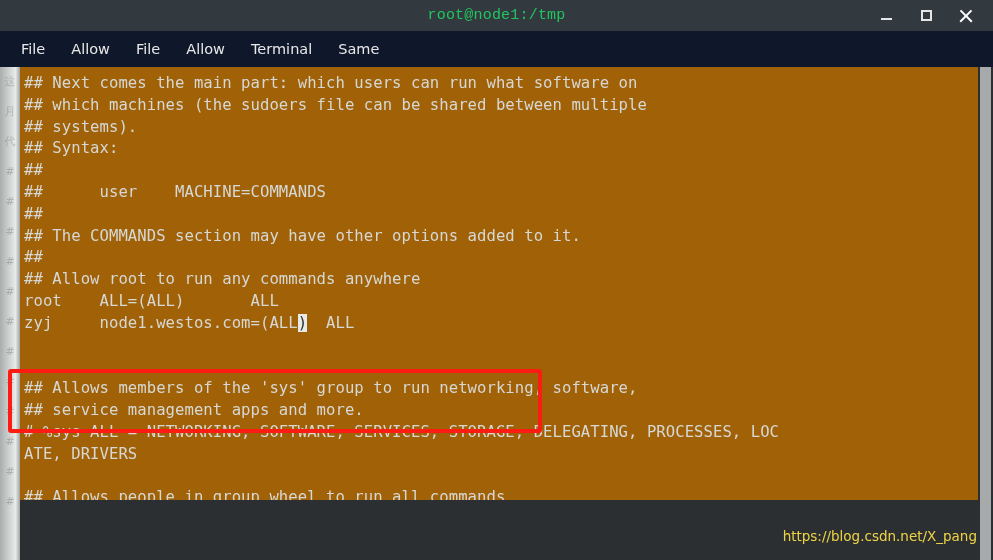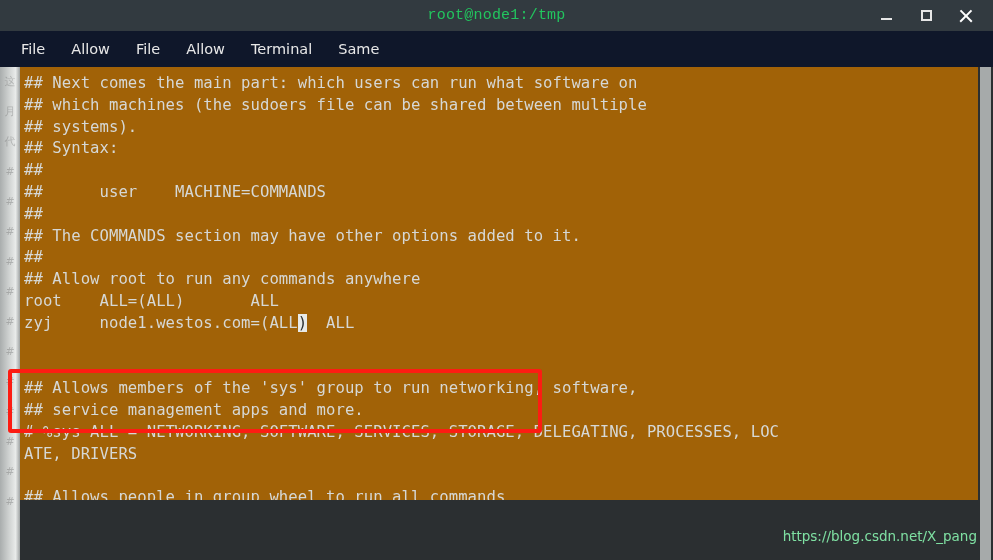--- a/index.html
+++ b/index.html
@@ -180,21 +180,21 @@
     border: 4px solid #fc1c13;
     border-radius: 3px;
     pointer-events: none;
   }
 
   
   #watermark {
     position: absolute;
     right: 16px;
     bottom: 16px;
-    color: #86efac;
+    color: #fde047;
     font-family: "DejaVu Sans", sans-serif;
     font-size: 13.5px;
     opacity: 0.92;
     white-space: nowrap;
   }
 
   
   #ghost-watermark {
     position: absolute;
     left: 0; top: 0;

